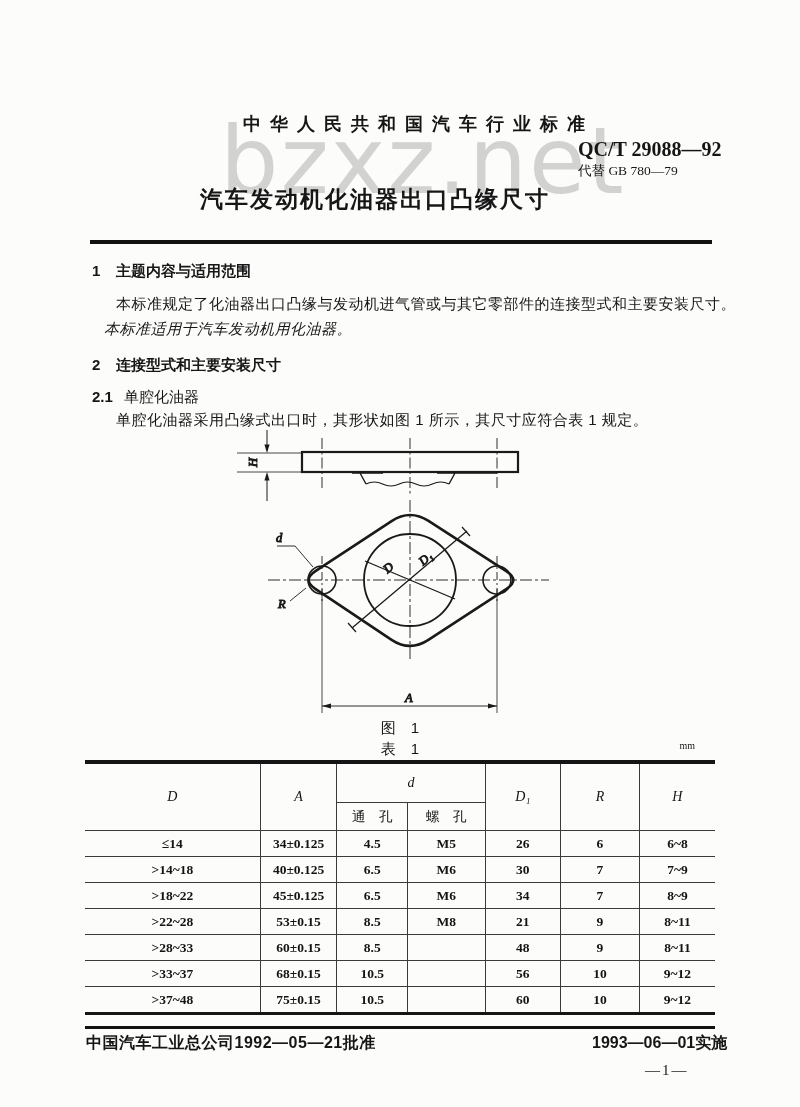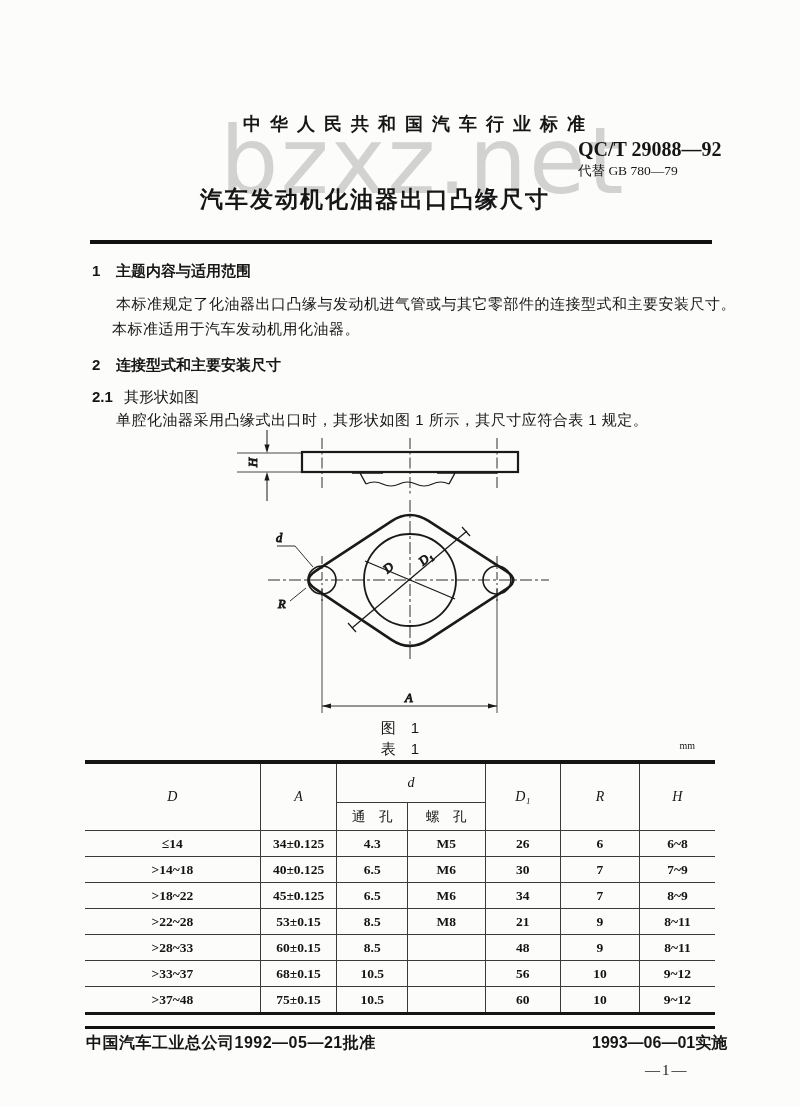--- a/index.html
+++ b/index.html
@@ -70,29 +70,29 @@
   <div class="abs std-no">QC/T 29088—92</div>
   <div class="abs std-replaces">代替 GB 780—79</div>
   <div class="abs doc-title">汽车发动机化油器出口凸缘尺寸</div>
   <div class="abs rule-top"></div>
 
   <div class="abs sec-h" style="left:92px;top:262px;">
     <span class="no">1</span>
     <span>主题内容与适用范围</span>
   </div>
   <div class="abs para" style="left:116px;top:295px;">本标准规定了化油器出口凸缘与发动机进气管或与其它零部件的连接型式和主要安装尺寸。</div>
-  <div class="abs para" style="left:112px;top:320px;">本标准适用于汽车发动机用化油器。</div>
+  <div class="abs para" style="left:104px;top:320px;font-style:italic;">本标准适用于汽车发动机用化油器。</div>
 
   <div class="abs sec-h" style="left:92px;top:356px;">
     <span class="no">2</span>
     <span>连接型式和主要安装尺寸</span>
   </div>
   <div class="abs sec-h2" style="left:92px;top:388px;">
     <span class="no">2.1</span>
-    <span>其形状如图</span>
+    <span>单腔化油器</span>
   </div>
   <div class="abs para" style="left:116px;top:411px;">单腔化油器采用凸缘式出口时，其形状如图 1 所示，其尺寸应符合表 1 规定。</div>
 
   <svg class="abs" style="left:225px;top:420px;width:340px;height:320px;" viewBox="225 420 340 320" fill="none" stroke="#1a1a1a">
 
     <g>
 
       <line x1="267" y1="430" x2="267" y2="448" stroke-width="1"></line>
       <polygon points="267,453 264.4,444.5 269.6,444.5" fill="#1a1a1a" stroke="none"></polygon>
       <line x1="267" y1="477" x2="267" y2="501" stroke-width="1"></line>
@@ -178,21 +178,21 @@
       </tr>
       <tr class="h2">
         <th class="cjk">通　孔</th>
         <th class="cjk">螺　孔</th>
       </tr>
     </thead>
     <tbody>
       <tr>
         <td>≤14</td>
           <td>34±0.125</td>
-          <td>4.3</td>
+          <td>4.5</td>
           <td>M5</td>
           <td>26</td>
           <td>6</td>
           <td>6~8</td>
       </tr>
       <tr>
         <td>&gt;14~18</td>
           <td>40±0.125</td>
           <td>6.5</td>
           <td>M6</td>

